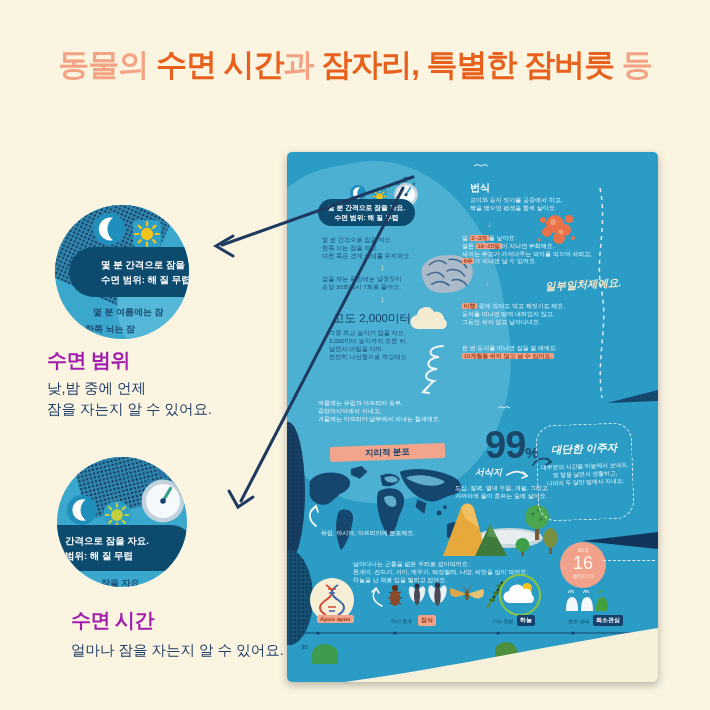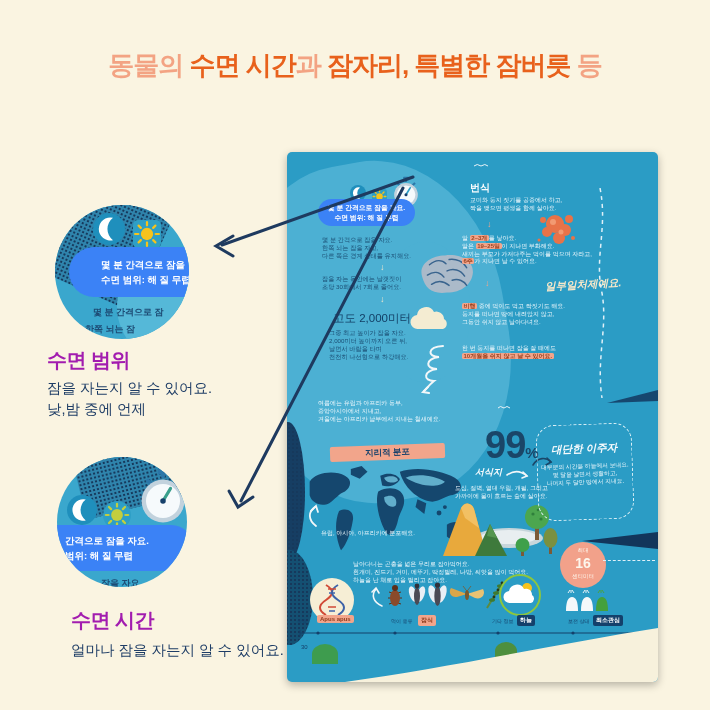--- a/index.html
+++ b/index.html
@@ -1,26 +1,26 @@
 <!DOCTYPE html>
 <html><head>
 <meta charset="utf-8">
 <style>
 *{box-sizing:border-box;margin:0;padding:0}
 html,body{width:710px;height:710px}
 body{position:relative;overflow:hidden;background:#FAF4E1;font-family:"Liberation Sans","DejaVu Sans",sans-serif}
 .a{position:absolute}
 .c{border-radius:50%}
 
-.hdr{left:0;top:50px;width:710px;text-align:center;font-weight:800;font-size:26px;line-height:30px;letter-spacing:-1px}
+.hdr{left:0;top:50px;width:710px;text-align:center;font-weight:800;font-size:31px;line-height:30px;letter-spacing:-1px}
 .t-d{color:#E8611C}.t-l{color:#F3A383}
 
 .call{overflow:hidden;border-radius:50%;background:#3AA7CD}
 .dots{background-image:radial-gradient(#16395C 1px,transparent 1.2px);background-size:4px 4px}
-.pill{background:#3b82f6;color:#fff;font-weight:bold}
+.pill{background:#0c4a6e;color:#fff;font-weight:bold}
 .ctitle{font-weight:800;font-size:20px;color:#a21caf;letter-spacing:-0.5px}
 .cdesc{font-size:14.5px;color:#1E3D66;line-height:21px}
 .zoomtxt{font-weight:bold;color:#1D4B74}
 
 #page{left:287px;top:152px;width:371px;height:530px;background:#2B9CC5;border-radius:5px;overflow:hidden;box-shadow:0 3px 8px rgba(0,0,0,.28)}
 #page .a{position:absolute}
 .blob{background:#4CB0D3}
 .tw{font-size:6px;line-height:7.8px;color:#EAF6FB}
 .tn{font-size:6.2px;line-height:8px;color:#1B4E74}
 .hl:not(:empty){background:#F2A58B;color:#9C4422;padding:0 1.5px;border-radius:1.5px;font-weight:bold}
@@ -65,27 +65,27 @@
           <line x1="14.4" y1="14.4" x2="16" y2="16"></line>
           <line x1="4" y1="16" x2="5.6" y2="14.4"></line>
           <line x1="14.4" y1="5.6" x2="16" y2="4"></line>
         </g>
       </svg>
   </span>
   <div class="a pill" style="left:14px;top:42px;width:150px;height:50px;border-radius:26px;font-size:9.5px;line-height:15px;padding:10px 0 0 32px">
     <div>몇 분 간격으로 잠을</div>
     <div>수면 범위: 해 질 무렵</div>
   </div>
-  <div class="a zoomtxt" style="left:38px;top:101px;font-size:9px">몇 분 간격으로 잠</div>
+  <div class="a zoomtxt" style="left:38px;top:101px;font-size:9px">몇 분 여름에는 잠</div>
   <div class="a zoomtxt" style="left:30px;top:118px;font-size:9px">한쪽 뇌는 잠</div>
 </div>
 <div class="a ctitle" style="left:47px;top:347px">수면 범위</div>
 <div class="a cdesc" style="left:47px;top:378px">
+  <div>낮,밤 중에 언제</div>
   <div>잠을 자는지 알 수 있어요.</div>
-  <div>낮,밤 중에 언제</div>
 </div>
 
 <div class="a call" style="left:57px;top:457px;width:130px;height:130px">
   <div class="a dots" style="left:18px;top:-35px;width:115px;height:85px;transform:rotate(-14deg);background-color:#2F84AC"></div>
   <span class="a c" style="left:10px;top:38px;width:30px;height:30px;background:#1F8FBC">
     <svg viewBox="0 0 20 20" width="30" height="30">
         <path d="M12.5,3 A7.2,7.2 0 1 0 12.5,17 A8.8,8.8 0 0 1 12.5,3 Z" fill="#FFFFFF"></path>
       </svg>
   </span>
   <span class="a c" style="left:46px;top:44px;width:28px;height:28px;background:#2E9FC6">
@@ -344,21 +344,21 @@
   <div class="a migrant" style="left:250px;top:272px;width:96px;height:96px;transform:rotate(-2deg)">
     <div class="script" style="font-size:10.5px;color:#F7FBFD;margin-top:17px">대단한 이주자</div>
     <div style="font-size:5.8px;line-height:8px;margin-top:6px">
       <div>대부분의 시간을 하늘에서 보내요.</div>
         <div>몇 달을 날면서 생활하고,</div>
         <div>나머지 두 달만 땅에서 지내요.</div>
     </div>
   </div>
   <div class="a c sizec" style="left:273px;top:390px;width:46px;height:46px;padding-top:5px">
     <div style="font-size:5.5px">최대</div>
-    <div style="font-size:14px;font-weight:700;line-height:19px">16</div>
+    <div style="font-size:18px;font-weight:400;line-height:19px">16</div>
     <div style="font-size:5.5px">센티미터</div>
   </div>
   <div class="a" style="left:316px;top:408px;width:52px;border-top:1.5px dashed #DFF0F8"></div>
 
   <div class="a c" style="left:23px;top:426px;width:44px;height:44px;background:#F6EED5">
     <svg viewBox="0 0 30 34" width="44" height="44" style="padding:5px">
         <path d="M9,2 Q21,9 9,17 Q-3,25 9,32" stroke="#D14A36" stroke-width="2" fill="none"></path>
         <path d="M21,2 Q9,9 21,17 Q33,25 21,32" stroke="#3E63A8" stroke-width="2" fill="none"></path>
         <g stroke-width="1.4">
           <line x1="11" y1="6" x2="19" y2="6" stroke="#D14A36"></line>

